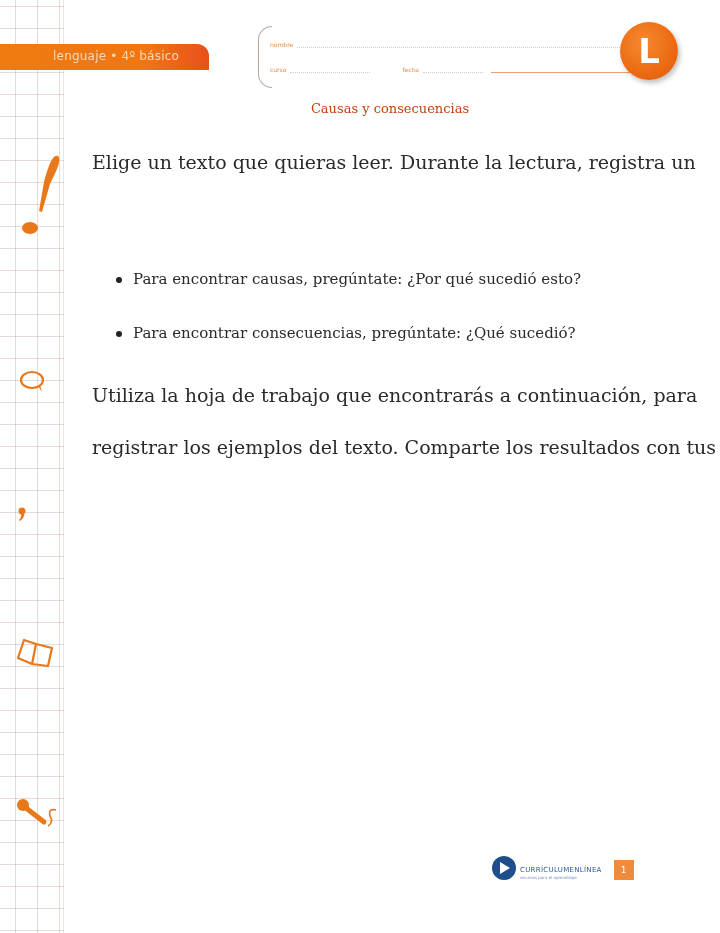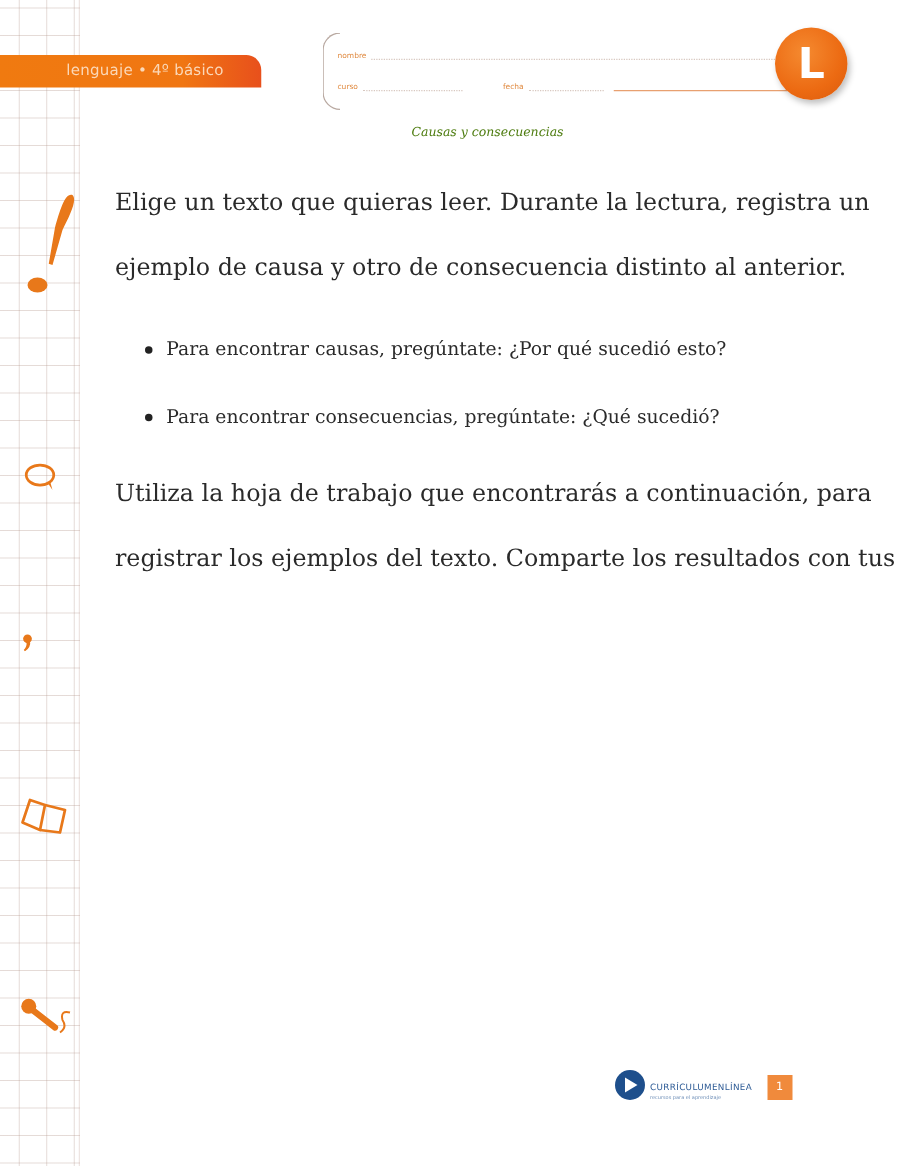--- a/index.html
+++ b/index.html
@@ -47,21 +47,21 @@
     .subject-badge {
       position: absolute; left: 620px; top: 22px; width: 58px; height: 58px; border-radius: 50%;
       background: radial-gradient(circle at 40% 35%, #f58a30 0%, #ec6a12 60%, #d95a0c 100%);
       box-shadow: 2px 3px 5px rgba(0,0,0,0.25);
       color: #ffffff; font-family: "DejaVu Sans", "Liberation Sans", sans-serif;
       font-weight: bold; font-size: 34px; text-align: center; line-height: 58px;
     }
 
     .title {
       position: absolute; left: 200px; width: 380px; top: 101px; text-align: center;
-      font-size: 10px; color: #4d7c0f; font-style: italic;
+      font-size: 13px; color: #c2410c;
     }
 
     .para { position: absolute; left: 92px; width: 590px; font-size: 19px; color: #2a2a2a; }
     .para .line { height: 52px; line-height: 24px; white-space: nowrap; }
     .p1 { top: 150px; }
     .p2 { top: 383px; }
 
     .bullets { position: absolute; left: 114px; top: 267px; width: 560px; list-style: none; }
     .bullets li { height: 54px; line-height: 24px; font-size: 15px; white-space: nowrap; position: relative; padding-left: 19px; }
     .bullets li::before { content: ""; position: absolute; left: 2px; top: 10px; width: 6px; height: 6px; border-radius: 50%; background: #222; }
@@ -100,21 +100,20 @@
     <span class="fill-solid"></span>
   </div>
 </div>
 
 <div class="subject-badge">L</div>
 
 <div class="title">Causas y consecuencias</div>
 
 <div class="para p1">
   <div class="line">Elige un texto que quieras leer. Durante la lectura, registra un</div>
-  <div class="line">ejemplo de causa y otro de consecuencia distinto al anterior.</div>
 </div>
 
 <ul class="bullets">
   <li>Para encontrar causas, pregúntate: ¿Por qué sucedió esto?</li>
   <li>Para encontrar consecuencias, pregúntate: ¿Qué sucedió?</li>
 </ul>
 
 <div class="para p2">
   <div class="line">Utiliza la hoja de trabajo que encontrarás a continuación, para</div>
   <div class="line">registrar los ejemplos del texto. Comparte los resultados con tus</div>

